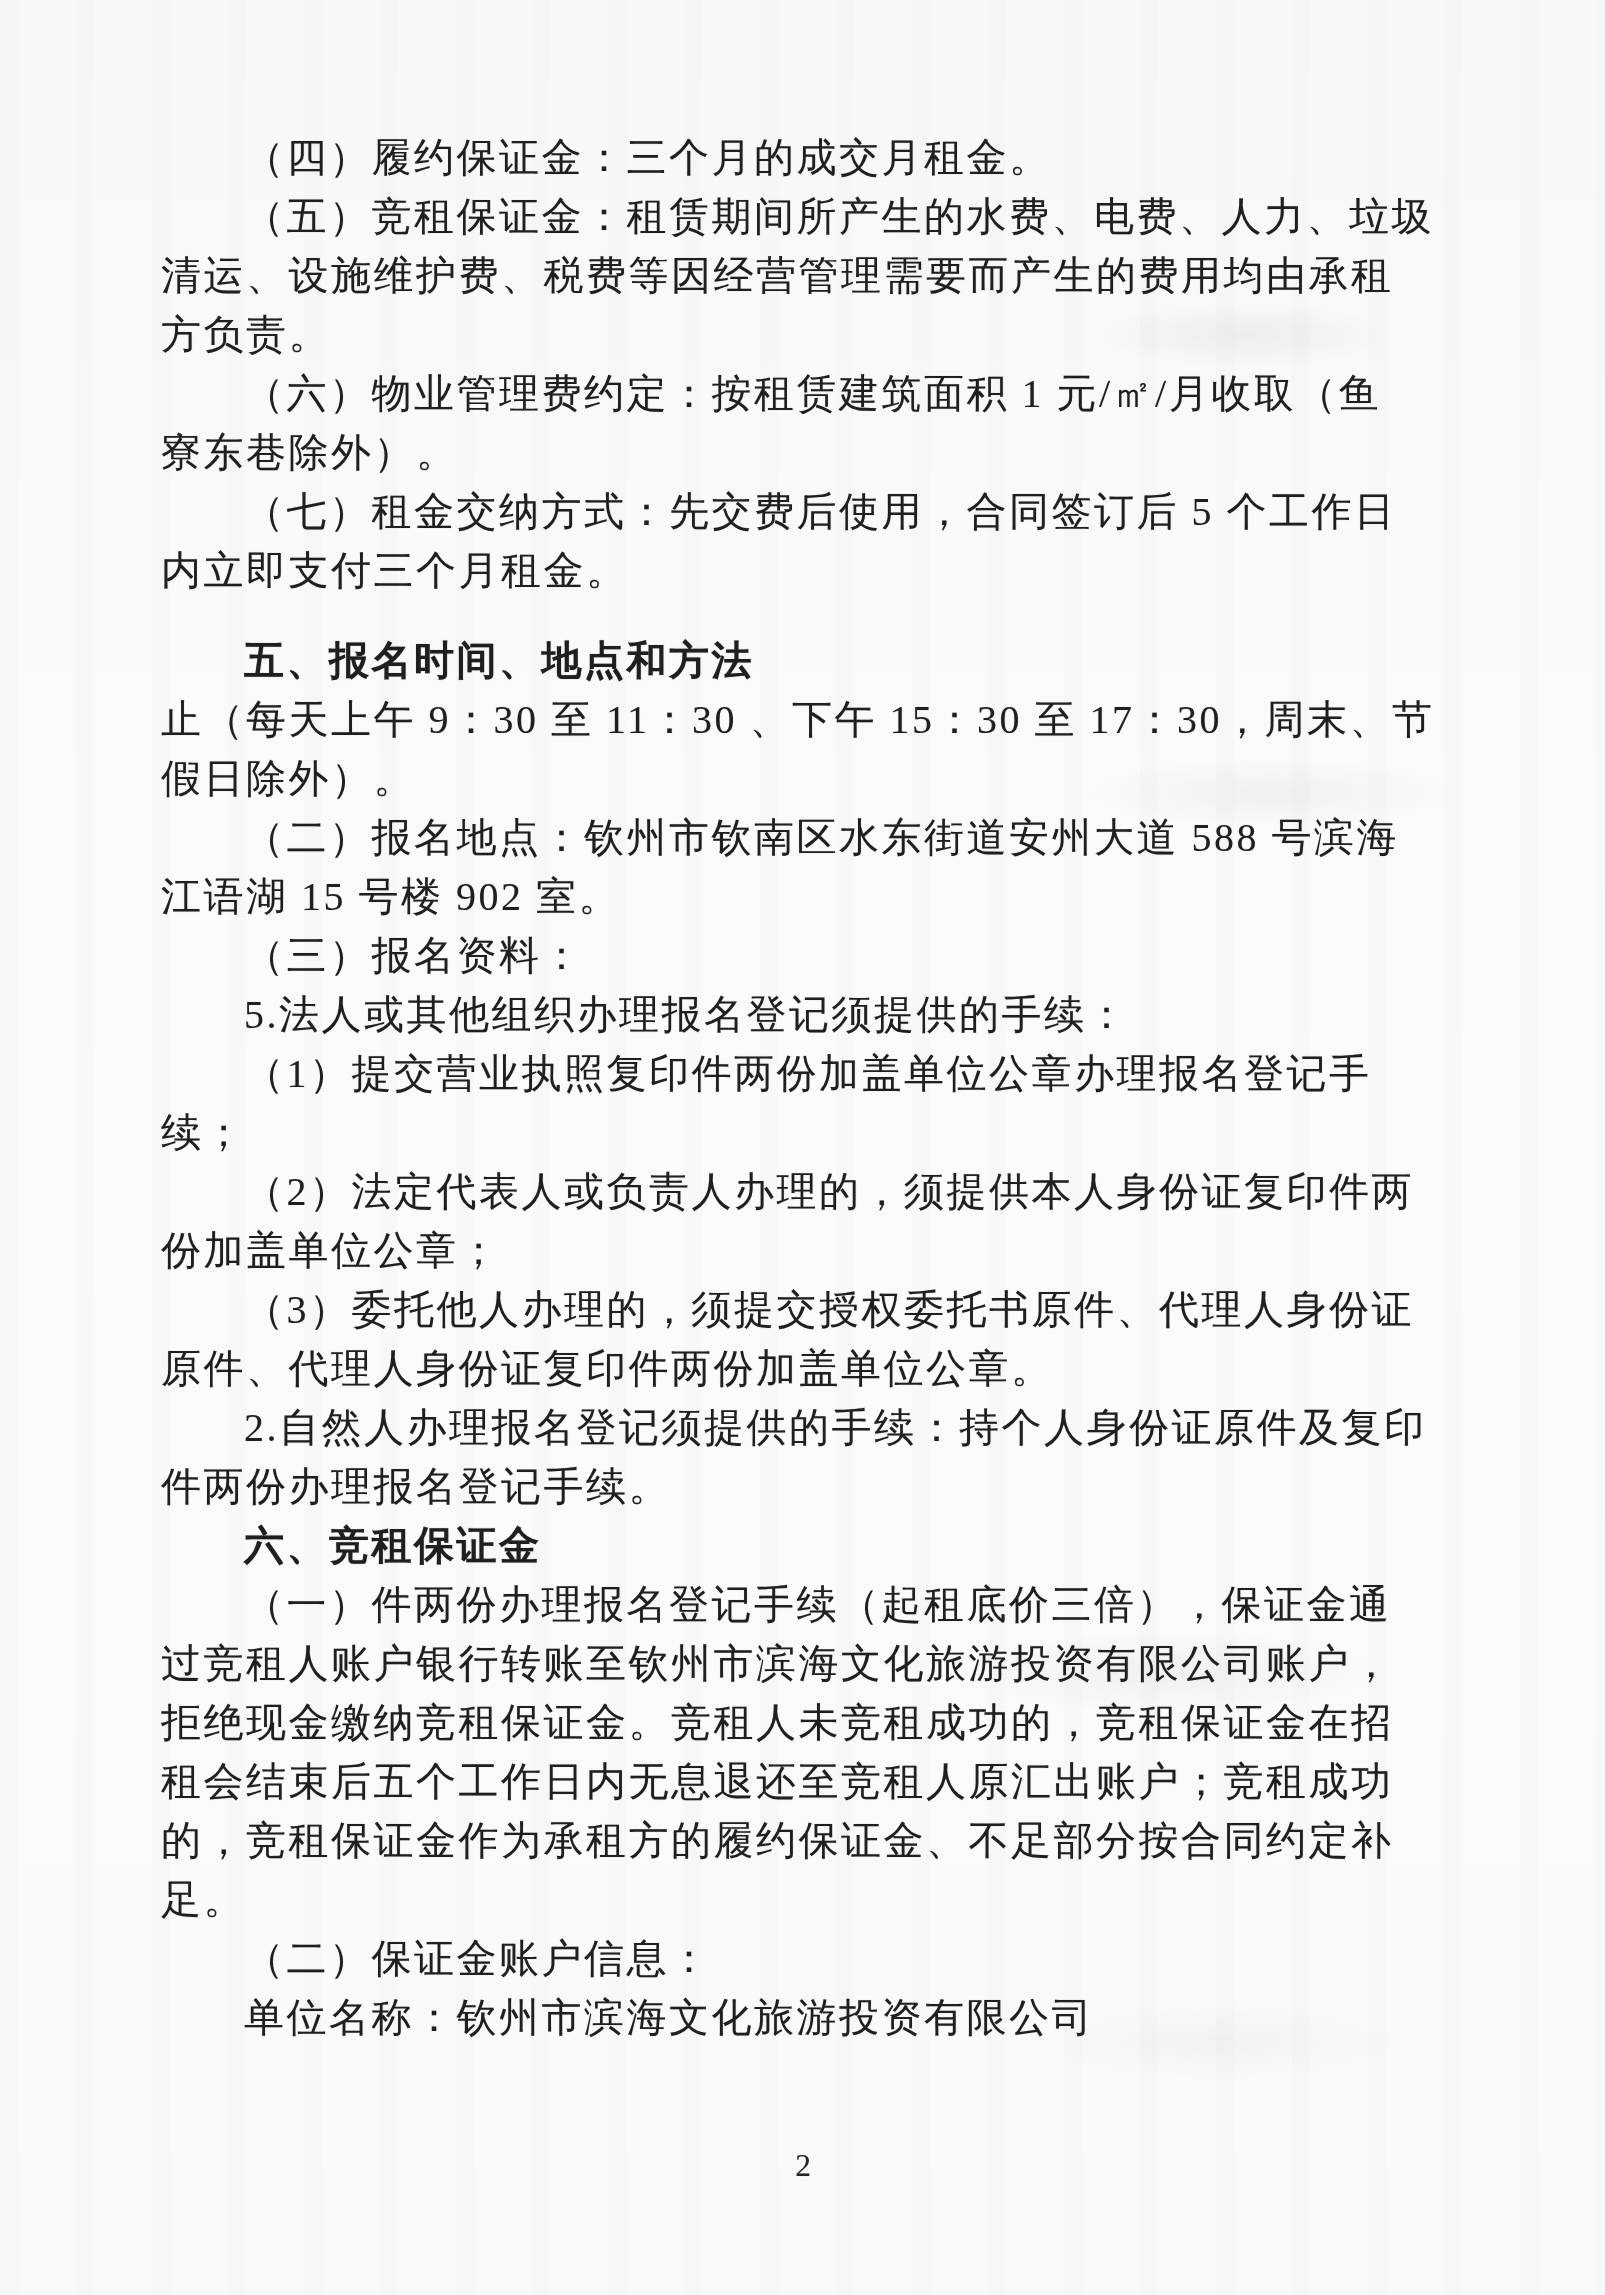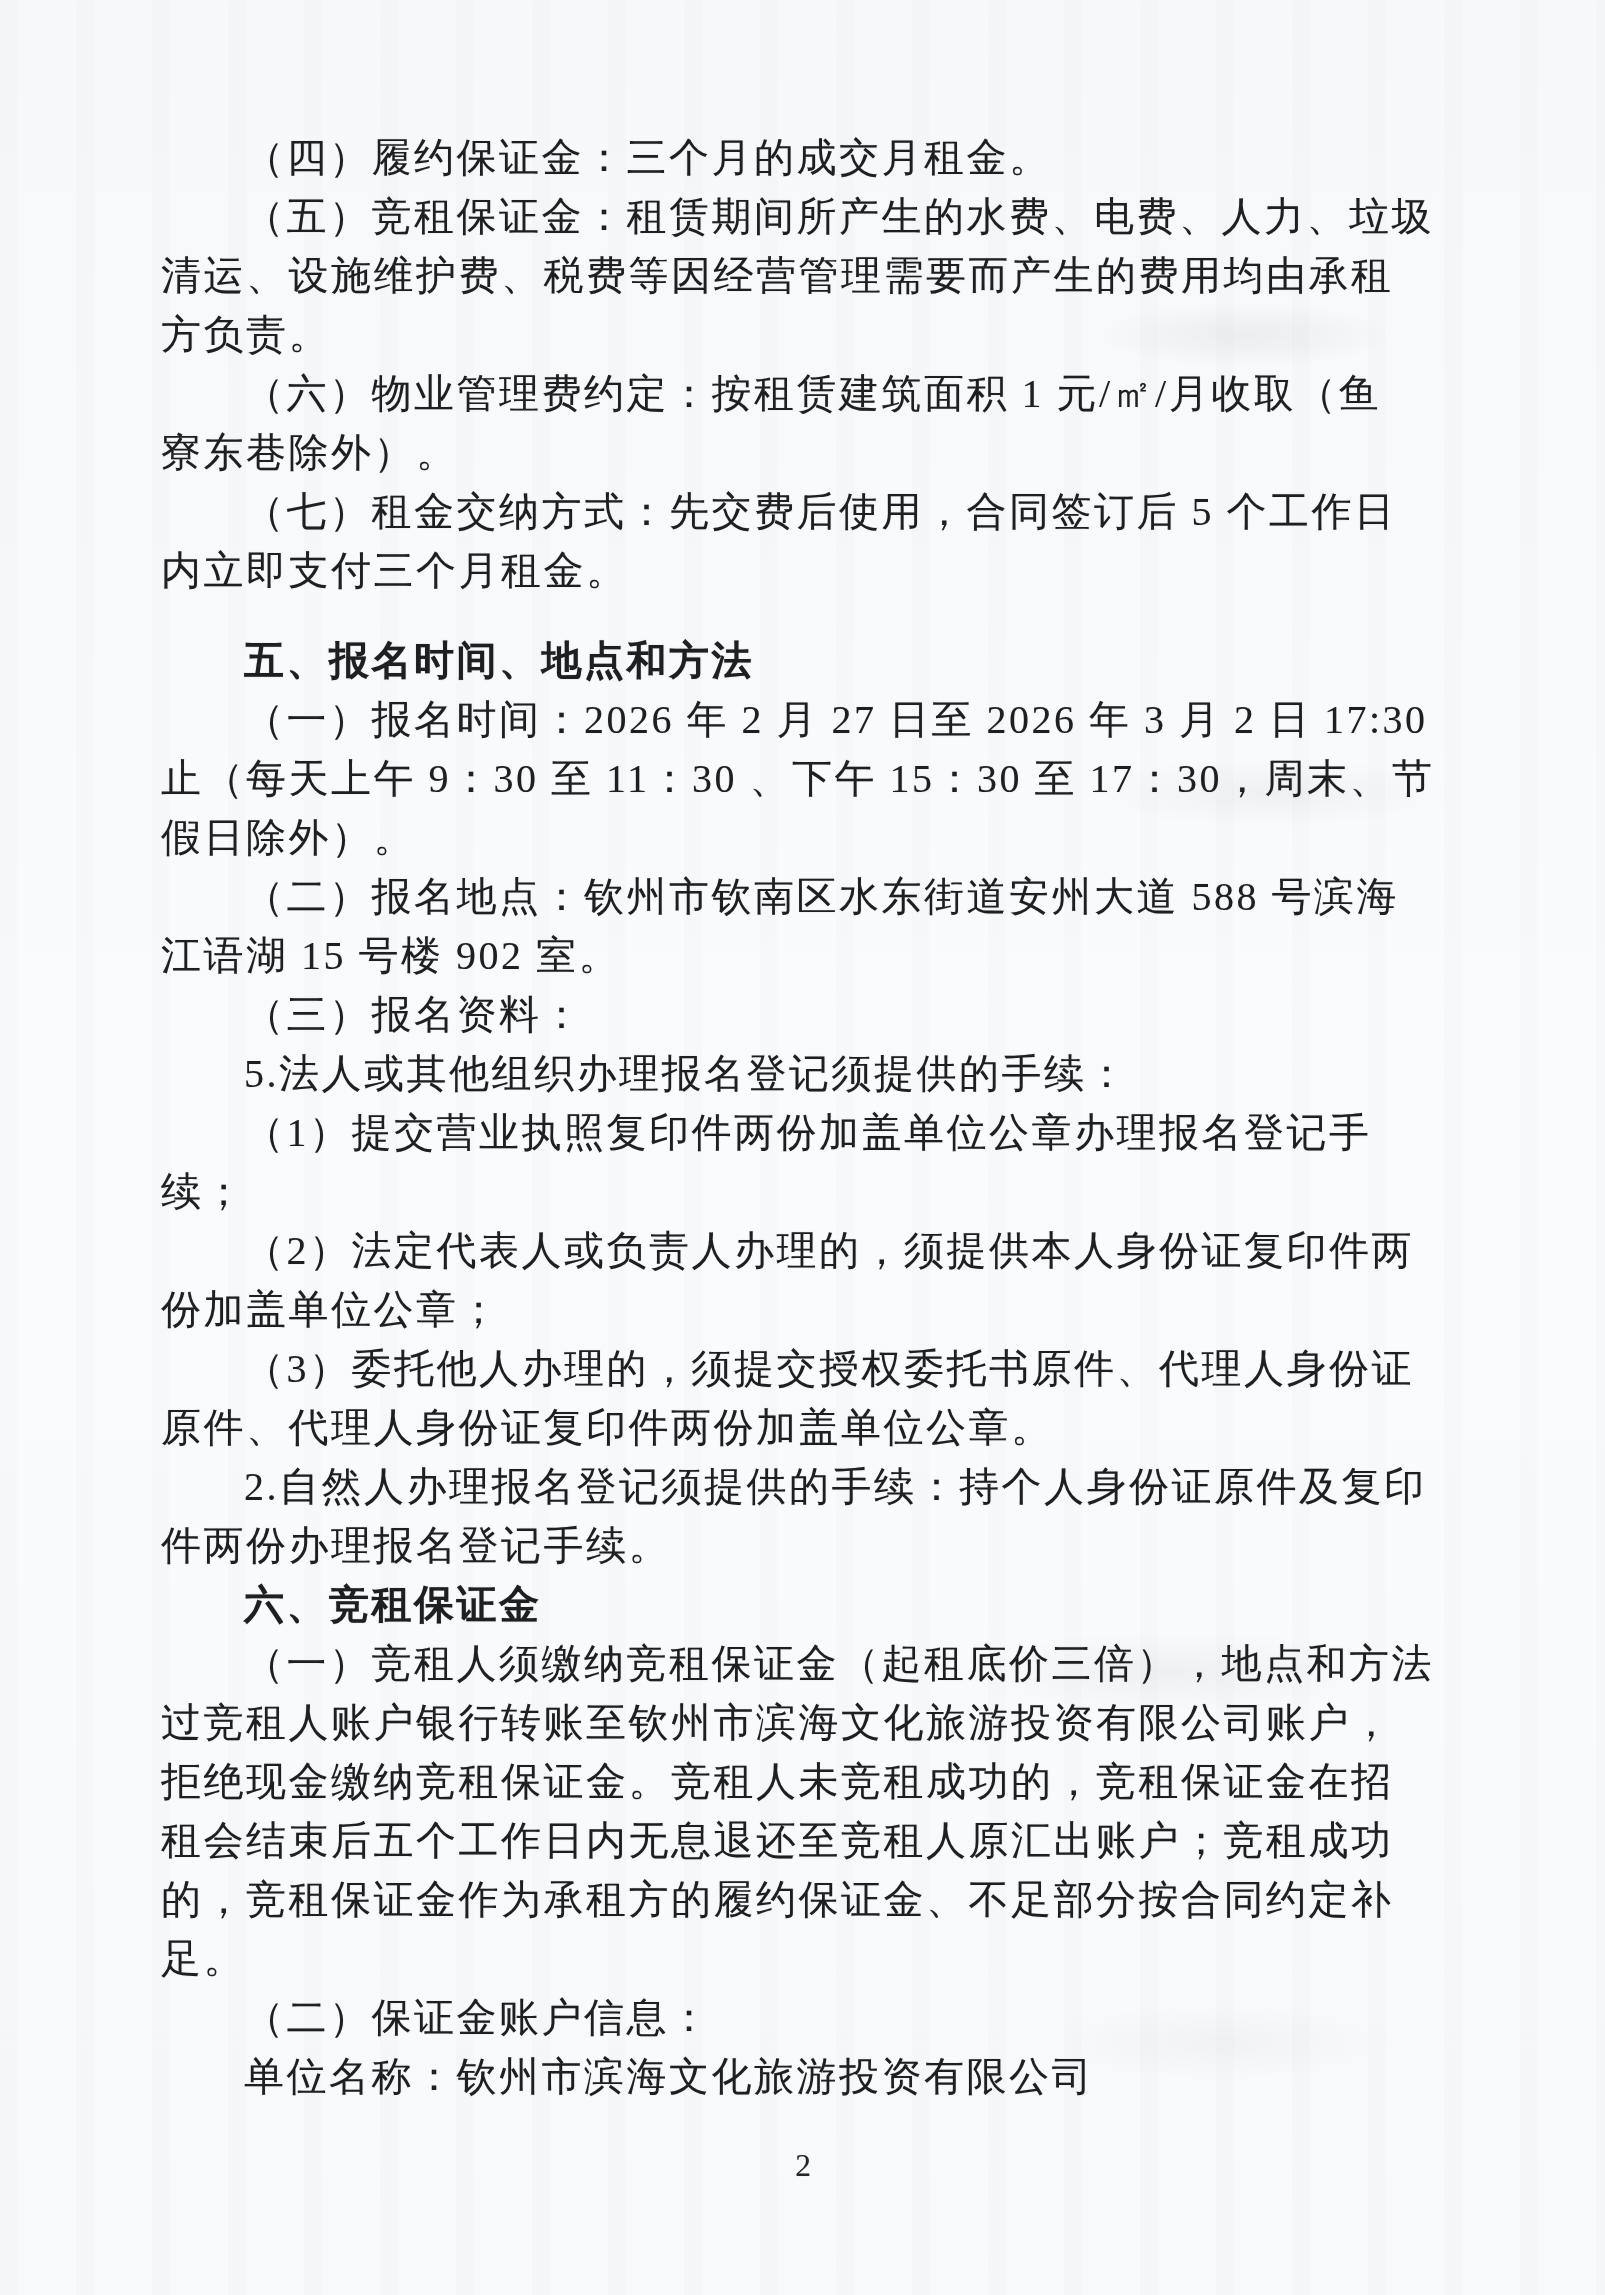--- a/index.html
+++ b/index.html
@@ -75,37 +75,36 @@
 <main class="doc" id="doc-body">
     <div class="line indent">（四）履约保证金：三个月的成交月租金。</div>
     <div class="line indent">（五）竞租保证金：租赁期间所产生的水费、电费、人力、垃圾</div>
     <div class="line">清运、设施维护费、税费等因经营管理需要而产生的费用均由承租</div>
     <div class="line">方负责。</div>
     <div class="line indent">（六）物业管理费约定：按租赁建筑面积 1 元/㎡/月收取（鱼</div>
     <div class="line">寮东巷除外）。</div>
     <div class="line indent">（七）租金交纳方式：先交费后使用，合同签订后 5 个工作日</div>
     <div class="line">内立即支付三个月租金。</div>
     <div class="line indent bold gap">五、报名时间、地点和方法</div>
-    <div class="line indent">（一）报名时间：2026 年 2 月 27 日至 2026 年 3 月 2 日 17:30</div>
     <div class="line">止（每天上午 9：30 至 11：30 、下午 15：30 至 17：30，周末、节</div>
     <div class="line">假日除外）。</div>
     <div class="line indent">（二）报名地点：钦州市钦南区水东街道安州大道 588 号滨海</div>
     <div class="line">江语湖 15 号楼 902 室。</div>
     <div class="line indent">（三）报名资料：</div>
     <div class="line indent">5.法人或其他组织办理报名登记须提供的手续：</div>
     <div class="line indent">（1）提交营业执照复印件两份加盖单位公章办理报名登记手</div>
     <div class="line">续；</div>
     <div class="line indent">（2）法定代表人或负责人办理的，须提供本人身份证复印件两</div>
     <div class="line">份加盖单位公章；</div>
     <div class="line indent">（3）委托他人办理的，须提交授权委托书原件、代理人身份证</div>
     <div class="line">原件、代理人身份证复印件两份加盖单位公章。</div>
     <div class="line indent">2.自然人办理报名登记须提供的手续：持个人身份证原件及复印</div>
     <div class="line">件两份办理报名登记手续。</div>
     <div class="line indent bold">六、竞租保证金</div>
-    <div class="line indent">（一）竞租人须缴纳竞租保证金（起租底价三倍），地点和方法</div>
+    <div class="line indent">（一）件两份办理报名登记手续（起租底价三倍），保证金通</div>
     <div class="line">过竞租人账户银行转账至钦州市滨海文化旅游投资有限公司账户，</div>
     <div class="line">拒绝现金缴纳竞租保证金。竞租人未竞租成功的，竞租保证金在招</div>
     <div class="line">租会结束后五个工作日内无息退还至竞租人原汇出账户；竞租成功</div>
     <div class="line">的，竞租保证金作为承租方的履约保证金、不足部分按合同约定补</div>
     <div class="line">足。</div>
     <div class="line indent">（二）保证金账户信息：</div>
     <div class="line indent">单位名称：钦州市滨海文化旅游投资有限公司</div>
   </main>
 
 <div class="pagenum">2</div>

